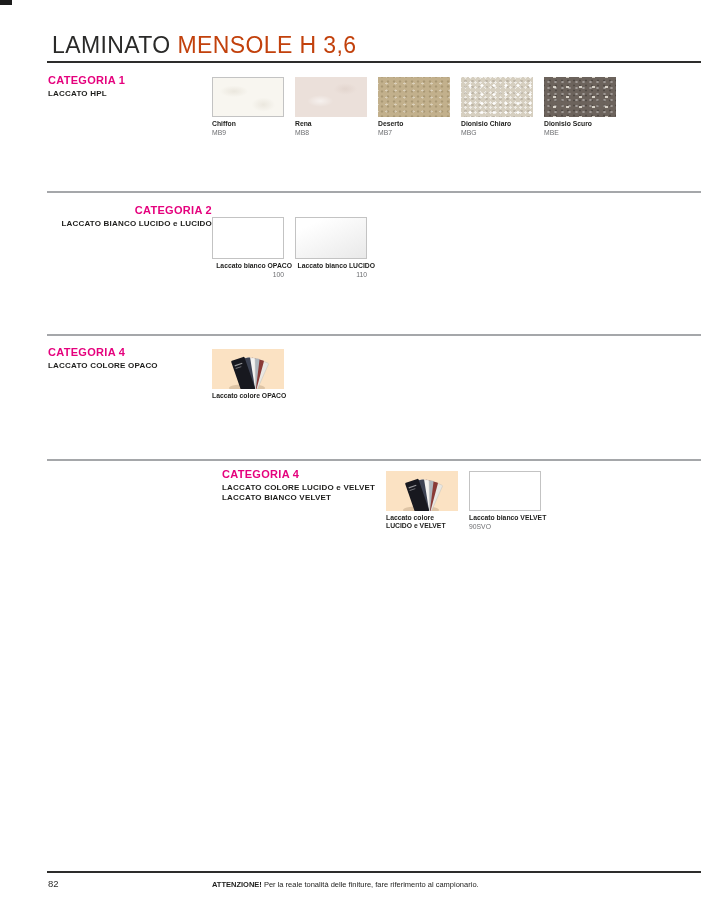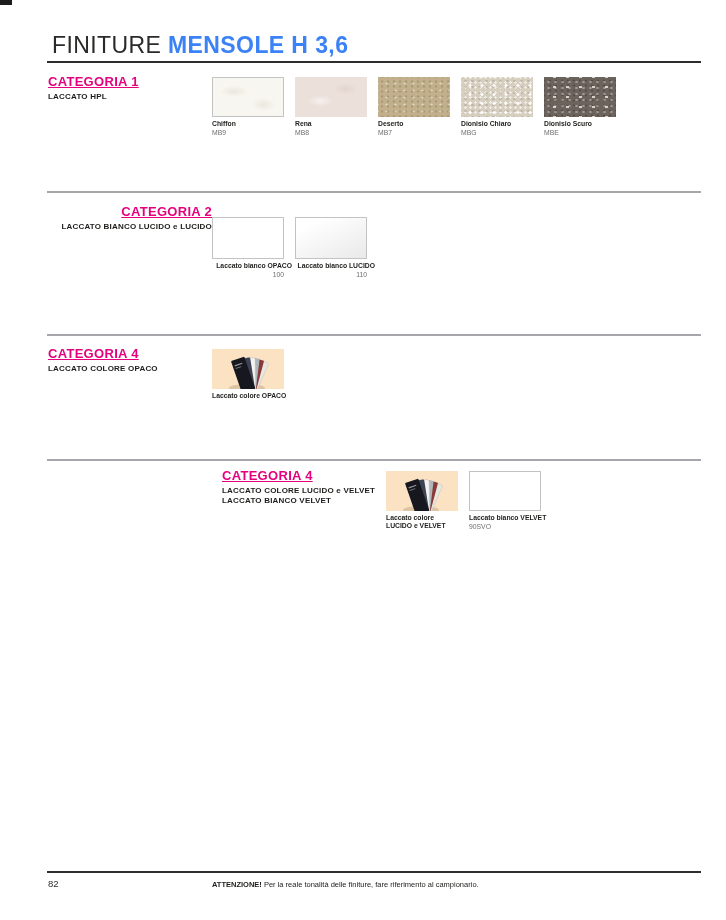--- a/index.html
+++ b/index.html
@@ -8,34 +8,34 @@
     width:726px;height:920px;
     background:#ffffff;
     font-family:"Liberation Sans", sans-serif;
     color:#1d1d1b;
     overflow:hidden;
   }
   .corner-mark{position:absolute;left:0;top:0;width:12px;height:5px;background:#1c1c1c;}
   
   .title{position:absolute;left:52px;top:32px;font-size:23px;letter-spacing:.4px;white-space:nowrap;}
   .title .t-light{font-weight:400;color:#2a2a29;}
-  .title .t-bold{font-weight:700;color:#3b82f6;}
+  .title .t-bold{font-weight:400;color:#c2410c;}
   .hr{position:absolute;left:47px;width:654px;height:2px;}
   .hr.dark{background:#2d2d2c;}
   .hr.gray{background:#a5a7aa;height:2px;}
   .hr.rule-title{top:61px;}
   .hr.rule-2{top:191px;}
   .hr.rule-3{top:334px;}
   .hr.rule-4{top:459px;}
   .hr.rule-footer{top:871px;}
   
   .row{position:absolute;left:0;right:0;display:flex;align-items:flex-start;}
   .row1{top:74px;} .row2{top:204px;text-align:right;} .row3{top:346px;} .row4{top:468px;justify-content:center;}
   .info{margin-left:48px;width:164px;flex:none;}
-  .cat-h{font-size:13px;font-weight:700;letter-spacing:.3px;text-decoration:underline;}
+  .cat-h{font-size:11px;font-weight:700;letter-spacing:.3px;}
   .cat-sub{font-size:8px;font-weight:700;letter-spacing:.2px;line-height:10px;margin-top:3px;color:#1d1d1b;}
   .cat-sub div{margin:0;}
   .cells{display:flex;align-items:flex-start;}
   .cell{width:72px;margin-right:11px;flex:none;}
   .tile{width:72px;height:40px;box-sizing:border-box;display:block;}
   .tile.tall{height:42px;}
   .tile.bordered{border:1px solid #c3c3c3;}
   .name{font-size:6.8px;font-weight:700;line-height:8px;margin-top:3px;width:80px;color:#1d1d1b;}
   .code{font-size:6.8px;line-height:8px;margin-top:1px;}
   
@@ -79,21 +79,21 @@
   .notice .n-bold{font-weight:700;}
 </style>
 </head>
 <body>
 
 <div class="page">
 
   <div class="corner-mark"></div>
 
   <div class="title">
-    <span class="t-light">FINITURE</span>
+    <span class="t-light">LAMINATO</span>
     <span class="t-bold">MENSOLE H 3,6</span>
   </div>
   <div class="hr dark rule-title"></div>
 
   <div class="row row1">
     <div class="info">
       <div class="cat-h" style="color: rgb(229, 1, 125);">CATEGORIA 1</div>
       <div class="cat-sub">
         <div>LACCATO HPL</div>
       </div>

